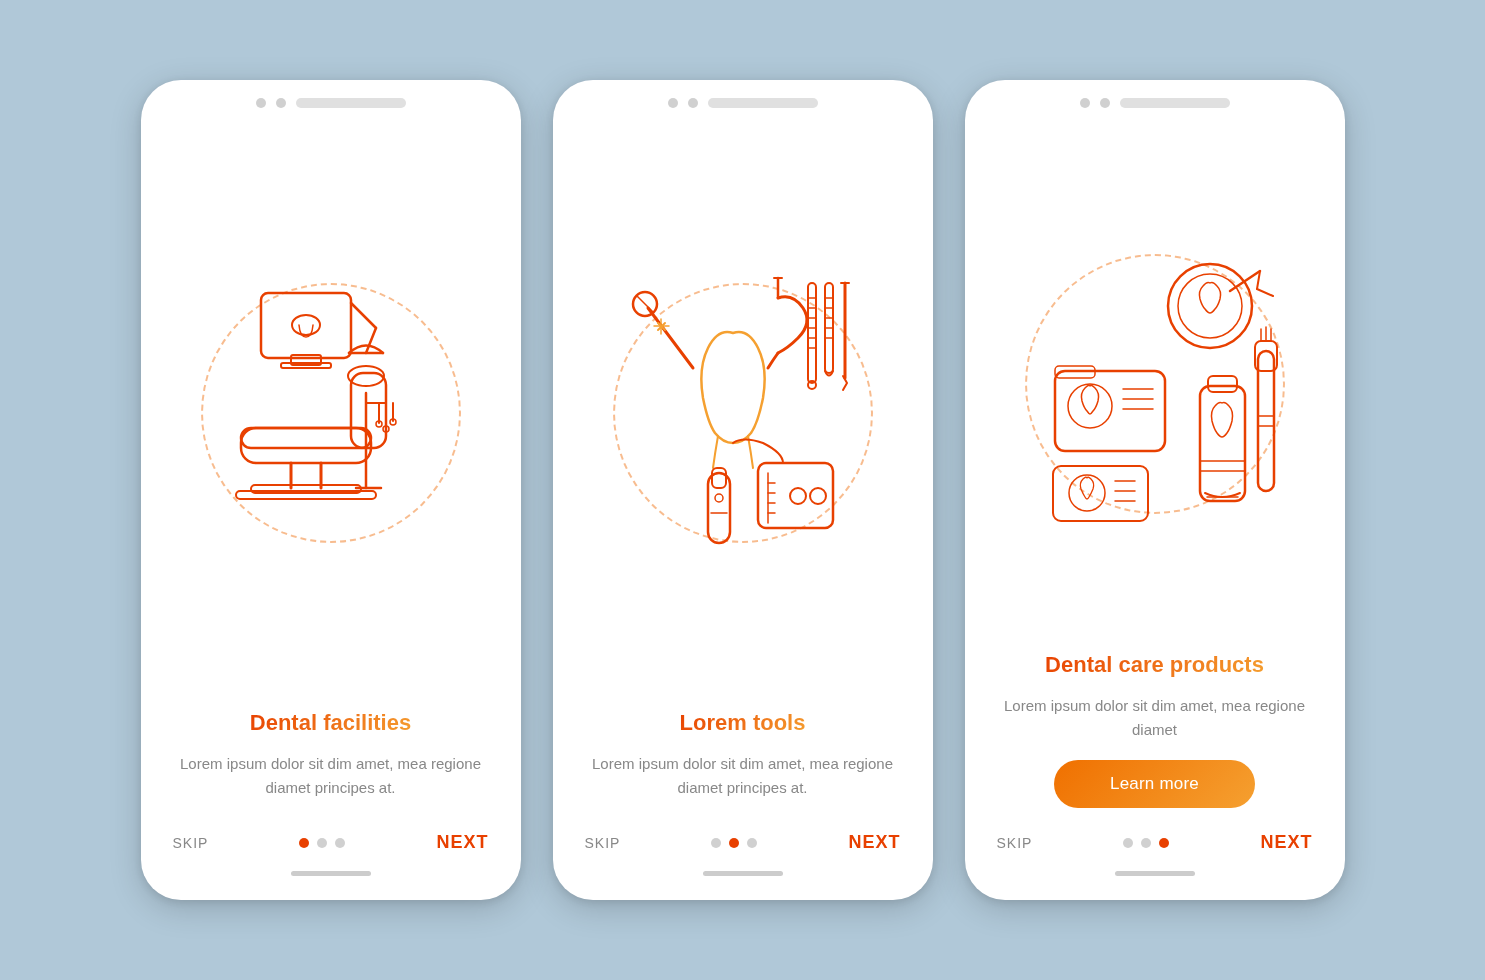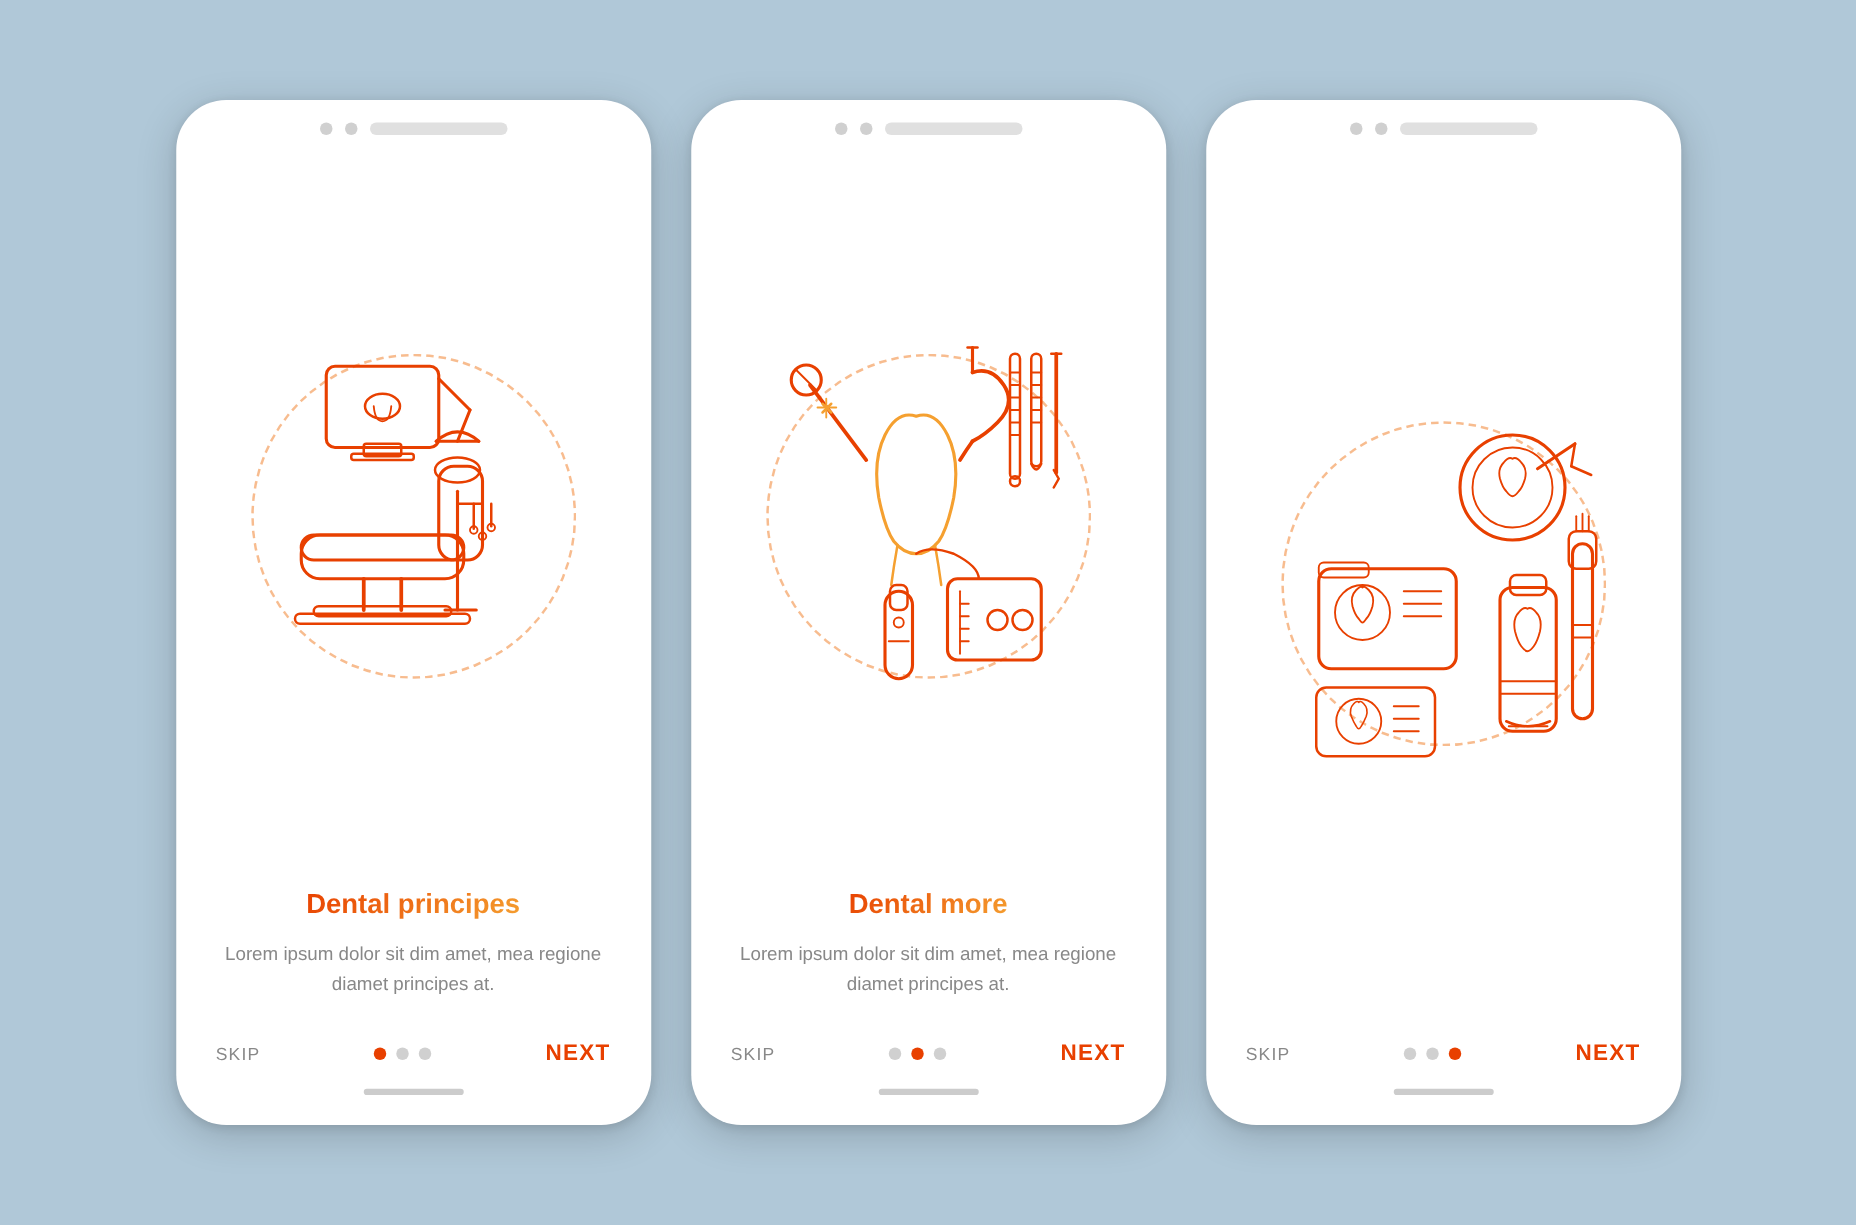--- a/index.html
+++ b/index.html
@@ -239,21 +239,21 @@
 
         <circle cx="185" cy="156" r="3" stroke="#e84000" stroke-width="1.5" fill="none"></circle>
         <circle cx="178" cy="151" r="3" stroke="#e84000" stroke-width="1.5" fill="none"></circle>
         <circle cx="192" cy="149" r="3" stroke="#e84000" stroke-width="1.5" fill="none"></circle>
 
         <ellipse cx="165" cy="103" rx="18" ry="10" stroke="#e84000" stroke-width="2" fill="none"></ellipse>
       </svg>
     </div>
 
     <div class="screen-content">
-      <div class="screen-title">Dental principes</div>
+      <div class="screen-title">Dental facilities</div>
       <div class="screen-body">Lorem ipsum dolor sit dim amet, mea regione diamet principes at.</div>
     </div>
 
     <div class="screen-bottom">
       <span class="nav-skip">SKIP</span>
       <div class="nav-dots">
         <div class="nav-dot active"></div>
         <div class="nav-dot"></div>
         <div class="nav-dot"></div>
       </div>
@@ -330,21 +330,21 @@
         <path d="M180 195 Q180 185 160 175 Q140 168 130 175" stroke="#e84000" stroke-width="2" fill="none"></path>
 
         <line x1="55" y1="55" x2="62" y2="62" stroke="#f5a030" stroke-width="2"></line>
         <line x1="62" y1="55" x2="55" y2="62" stroke="#f5a030" stroke-width="2"></line>
         <line x1="58" y1="51" x2="58" y2="66" stroke="#f5a030" stroke-width="1.5"></line>
         <line x1="51" y1="58" x2="66" y2="58" stroke="#f5a030" stroke-width="1.5"></line>
       </svg>
     </div>
 
     <div class="screen-content">
-      <div class="screen-title">Dental more</div>
+      <div class="screen-title">Lorem tools</div>
       <div class="screen-body">Lorem ipsum dolor sit dim amet, mea regione diamet principes at.</div>
     </div>
 
     <div class="screen-bottom">
       <span class="nav-skip">SKIP</span>
       <div class="nav-dots">
         <div class="nav-dot"></div>
         <div class="nav-dot active"></div>
         <div class="nav-dot"></div>
       </div>
@@ -412,20 +412,25 @@
         <rect x="38" y="225" width="95" height="55" rx="8" stroke="#e84000" stroke-width="2" fill="none"></rect>
         <circle cx="72" cy="252" r="18" stroke="#e84000" stroke-width="1.5" fill="none"></circle>
 
         <path d="M66 248 Q64 242 68 238 Q71 235 72 237 Q73 235 76 238 Q80 242 78 248 Q76 253 74 256 Q73 258 72 258 Q71 258 70 256 Q68 253 66 248Z" stroke="#e84000" stroke-width="1.3" fill="none"></path>
         <line x1="100" y1="240" x2="120" y2="240" stroke="#e84000" stroke-width="1.5"></line>
         <line x1="100" y1="250" x2="120" y2="250" stroke="#e84000" stroke-width="1.5"></line>
         <line x1="100" y1="260" x2="120" y2="260" stroke="#e84000" stroke-width="1.5"></line>
       </svg>
     </div>
 
+    <div class="screen-content">
+      <div class="screen-title">Dental care products</div>
+      <div class="screen-body">Lorem ipsum dolor sit dim amet, mea regione diamet</div>
+      <button class="learn-more-btn">Learn more</button>
+    </div>
 
     <div class="screen-bottom">
       <span class="nav-skip">SKIP</span>
       <div class="nav-dots">
         <div class="nav-dot"></div>
         <div class="nav-dot"></div>
         <div class="nav-dot active"></div>
       </div>
       <span class="nav-next">NEXT</span>
     </div>

